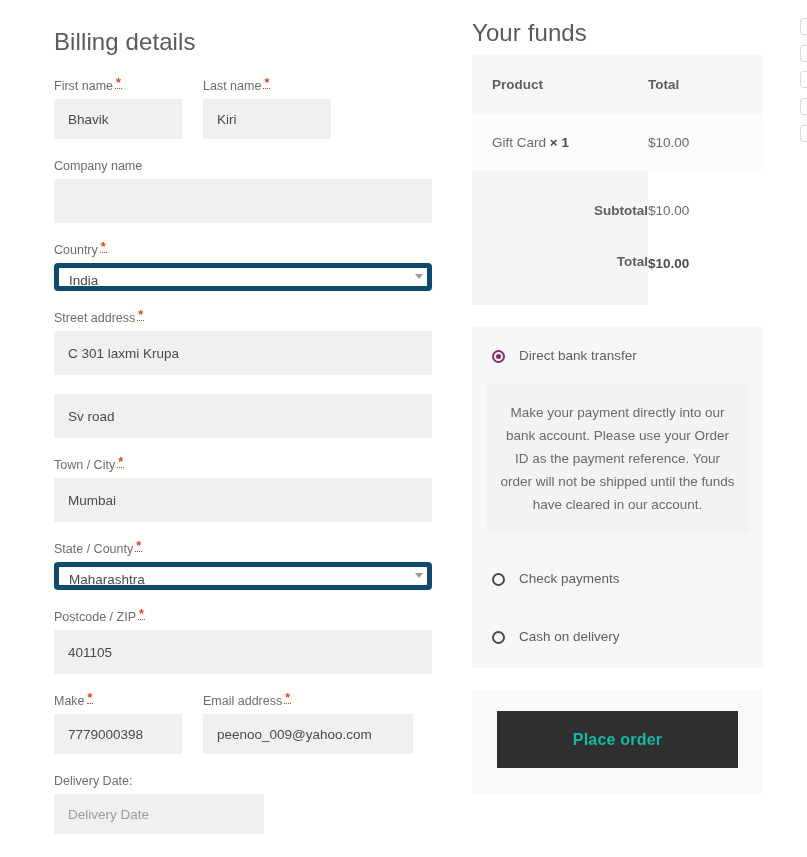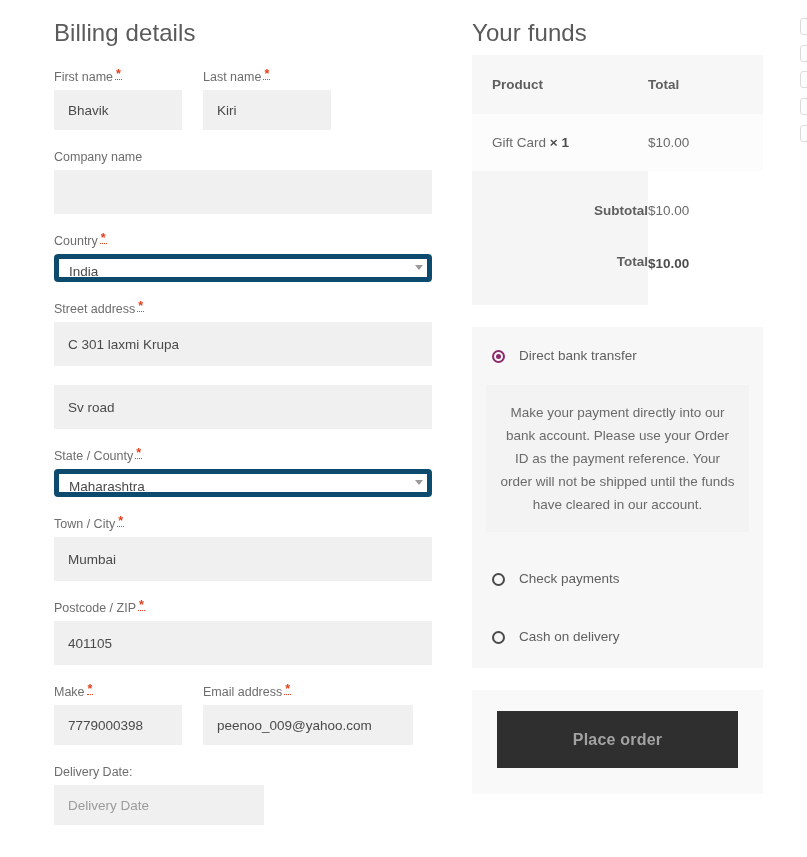--- a/index.html
+++ b/index.html
@@ -21,21 +21,21 @@
   .page {
     position: relative;
     width: 807px;
     height: 857px;
   }
 
   
   .billing-col {
     position: absolute;
     left: 54px;
-    top: 0;
+    top: 9px;
     width: 378px;
   }
 
   .section-title {
     font-size: 24px;
     font-weight: 400;
     color: #5a5a5a;
     margin: 0;
     padding: 16px 0 0 0;
     line-height: 34px;
@@ -254,21 +254,21 @@
     width: 291px;
     background: #f9f9f9;
     padding: 21px 25px 26px 25px;
     box-sizing: border-box;
   }
   .place-btn {
     display: block;
     width: 100%;
     height: 57px;
     background: #2f2f2f;
-    color: #a3a3a3;
+    color: #14b8a6;
     border: 0;
     font-family: "Liberation Sans", sans-serif;
     font-size: 16px;
     font-weight: 700;
     letter-spacing: 0.2px;
     cursor: pointer;
   }
 
   
   .edge-strip {
@@ -325,30 +325,30 @@
     <div class="field full">
       <label class="field-label"><span>Street address</span><span class="req">*</span></label>
       <input class="text-input tall" type="text" value="C 301 laxmi Krupa" style="">
     </div>
 
     <div class="field full">
       <input class="text-input tall" type="text" value="Sv road" style="">
     </div>
 
     <div class="field full">
+      <label class="field-label"><span>Town / City</span><span class="req">*</span></label>
+      <input class="text-input tall" type="text" value="Mumbai" style="">
+    </div>
+
+    <div class="field full">
       <label class="field-label"><span>State / County</span><span class="req">*</span></label>
       <div class="select-wrap">
         <div class="select-box">Maharashtra</div>
         <span class="select-arrow"></span>
       </div>
-    </div>
-
-    <div class="field full">
-      <label class="field-label"><span>Town / City</span><span class="req">*</span></label>
-      <input class="text-input tall" type="text" value="Mumbai" style="">
     </div>
 
     <div class="field full">
       <label class="field-label"><span>Postcode / ZIP</span><span class="req">*</span></label>
       <input class="text-input tall" type="text" value="401105" style="">
     </div>
 
     <div class="field-row">
       <div class="field half">
         <label class="field-label"><span>Make</span><span class="req">*</span></label>

